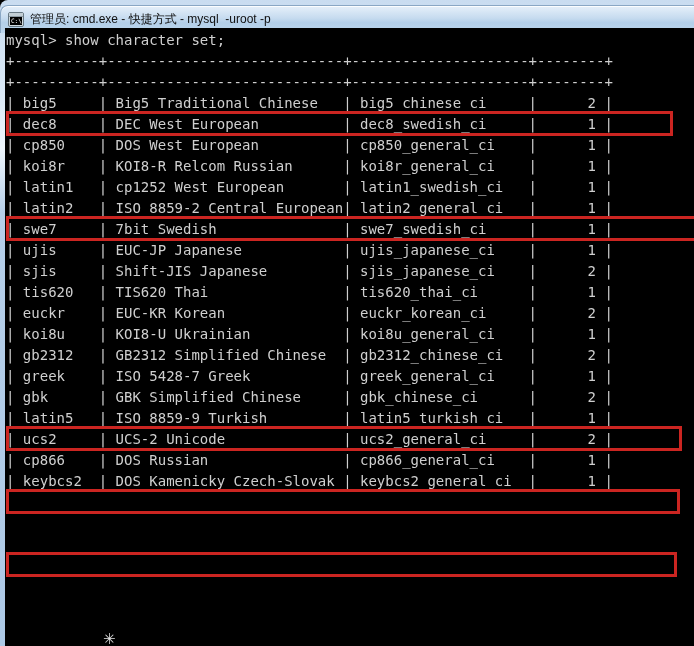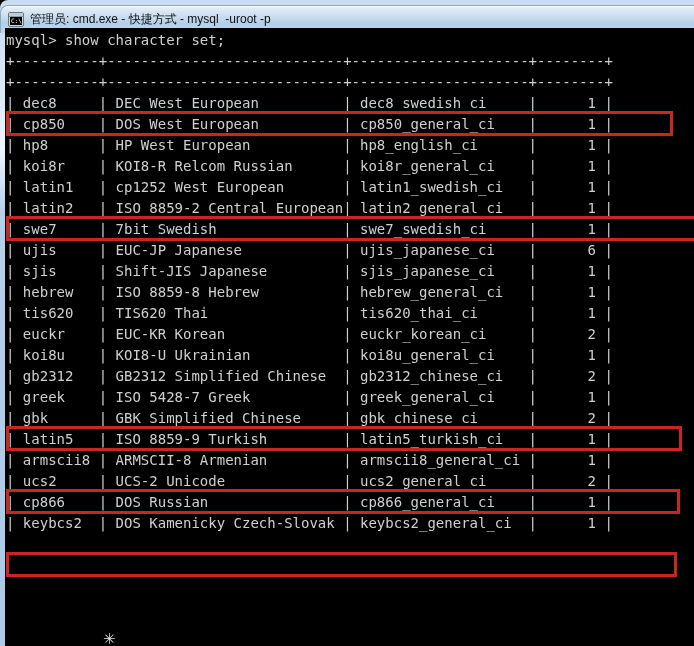--- a/index.html
+++ b/index.html
@@ -47,38 +47,36 @@
       <div class="icon-body">C:\.</div>
     </div>
     <span class="title-text">管理员: cmd.exe - 快捷方式 - mysql  -uroot -p</span>
   </div>
 
   <div class="console">
     <div class="lines">
         <div class="line">mysql&gt; show character set;</div>
         <div class="line">+----------+----------------------------+---------------------+--------+</div>
         <div class="line">+----------+----------------------------+---------------------+--------+</div>
+        <div class="line">| big5     | Big5 Traditional Chinese   | big5_chinese_ci     |      2 |</div>
         <div class="line">| dec8     | DEC West European          | dec8_swedish_ci     |      1 |</div>
         <div class="line">| cp850    | DOS West European          | cp850_general_ci    |      1 |</div>
-        <div class="line">| hp8      | HP West European           | hp8_english_ci      |      1 |</div>
         <div class="line">| koi8r    | KOI8-R Relcom Russian      | koi8r_general_ci    |      1 |</div>
         <div class="line">| latin1   | cp1252 West European       | latin1_swedish_ci   |      1 |</div>
         <div class="line">| latin2   | ISO 8859-2 Central European| latin2_general_ci   |      1 |</div>
         <div class="line">| swe7     | 7bit Swedish               | swe7_swedish_ci     |      1 |</div>
-        <div class="line">| ujis     | EUC-JP Japanese            | ujis_japanese_ci    |      6 |</div>
-        <div class="line">| sjis     | Shift-JIS Japanese         | sjis_japanese_ci    |      1 |</div>
-        <div class="line">| hebrew   | ISO 8859-8 Hebrew          | hebrew_general_ci   |      1 |</div>
+        <div class="line">| ujis     | EUC-JP Japanese            | ujis_japanese_ci    |      1 |</div>
+        <div class="line">| sjis     | Shift-JIS Japanese         | sjis_japanese_ci    |      2 |</div>
         <div class="line">| tis620   | TIS620 Thai                | tis620_thai_ci      |      1 |</div>
         <div class="line">| euckr    | EUC-KR Korean              | euckr_korean_ci     |      2 |</div>
         <div class="line">| koi8u    | KOI8-U Ukrainian           | koi8u_general_ci    |      1 |</div>
         <div class="line">| gb2312   | GB2312 Simplified Chinese  | gb2312_chinese_ci   |      2 |</div>
         <div class="line">| greek    | ISO 5428-7 Greek           | greek_general_ci    |      1 |</div>
         <div class="line">| gbk      | GBK Simplified Chinese     | gbk_chinese_ci      |      2 |</div>
         <div class="line">| latin5   | ISO 8859-9 Turkish         | latin5_turkish_ci   |      1 |</div>
-        <div class="line">| armscii8 | ARMSCII-8 Armenian         | armscii8_general_ci |      1 |</div>
         <div class="line">| ucs2     | UCS-2 Unicode              | ucs2_general_ci     |      2 |</div>
         <div class="line">| cp866    | DOS Russian                | cp866_general_ci    |      1 |</div>
         <div class="line">| keybcs2  | DOS Kamenicky Czech-Slovak | keybcs2_general_ci  |      1 |</div>
       </div>
     <span class="cursor-mark">✳</span>
   <div class="hl" style="top: 83px; width: 667px; border-color: rgb(203, 37, 33);"></div>
       <div class="hl" style="top: 188px; width: 700px; border-color: rgb(203, 37, 33);"></div>
       <div class="hl" style="top: 398px; width: 676px; border-color: rgb(203, 37, 33);"></div>
       <div class="hl" style="top: 461px; width: 674px; border-color: rgb(203, 37, 33);"></div>
       <div class="hl" style="top: 524px; width: 671px; border-color: rgb(203, 37, 33);"></div>

